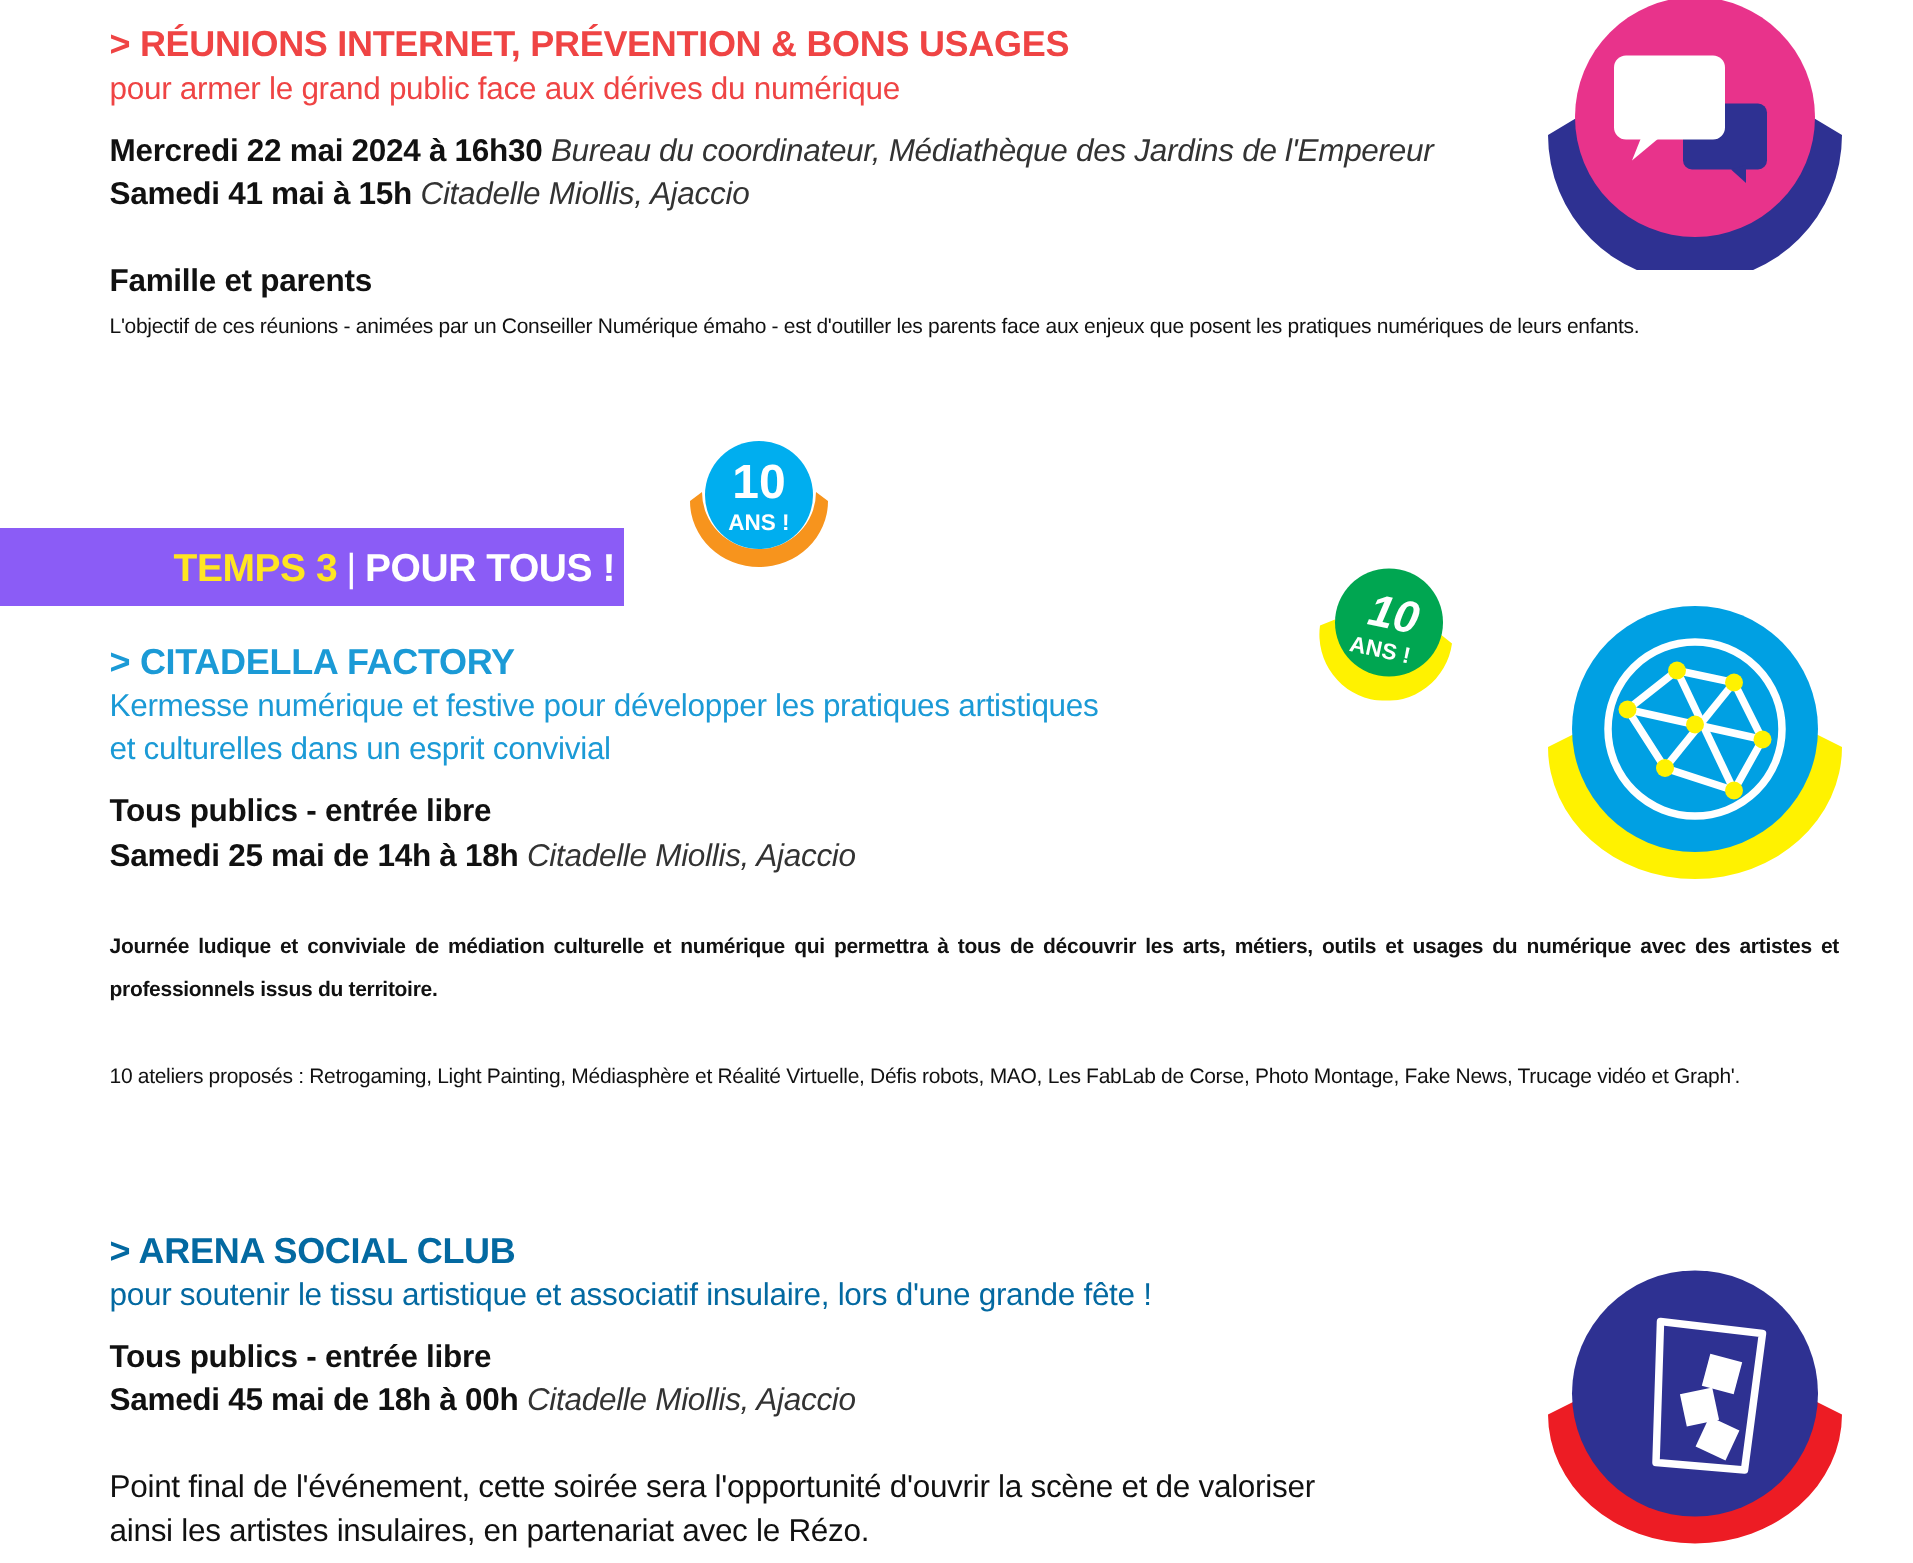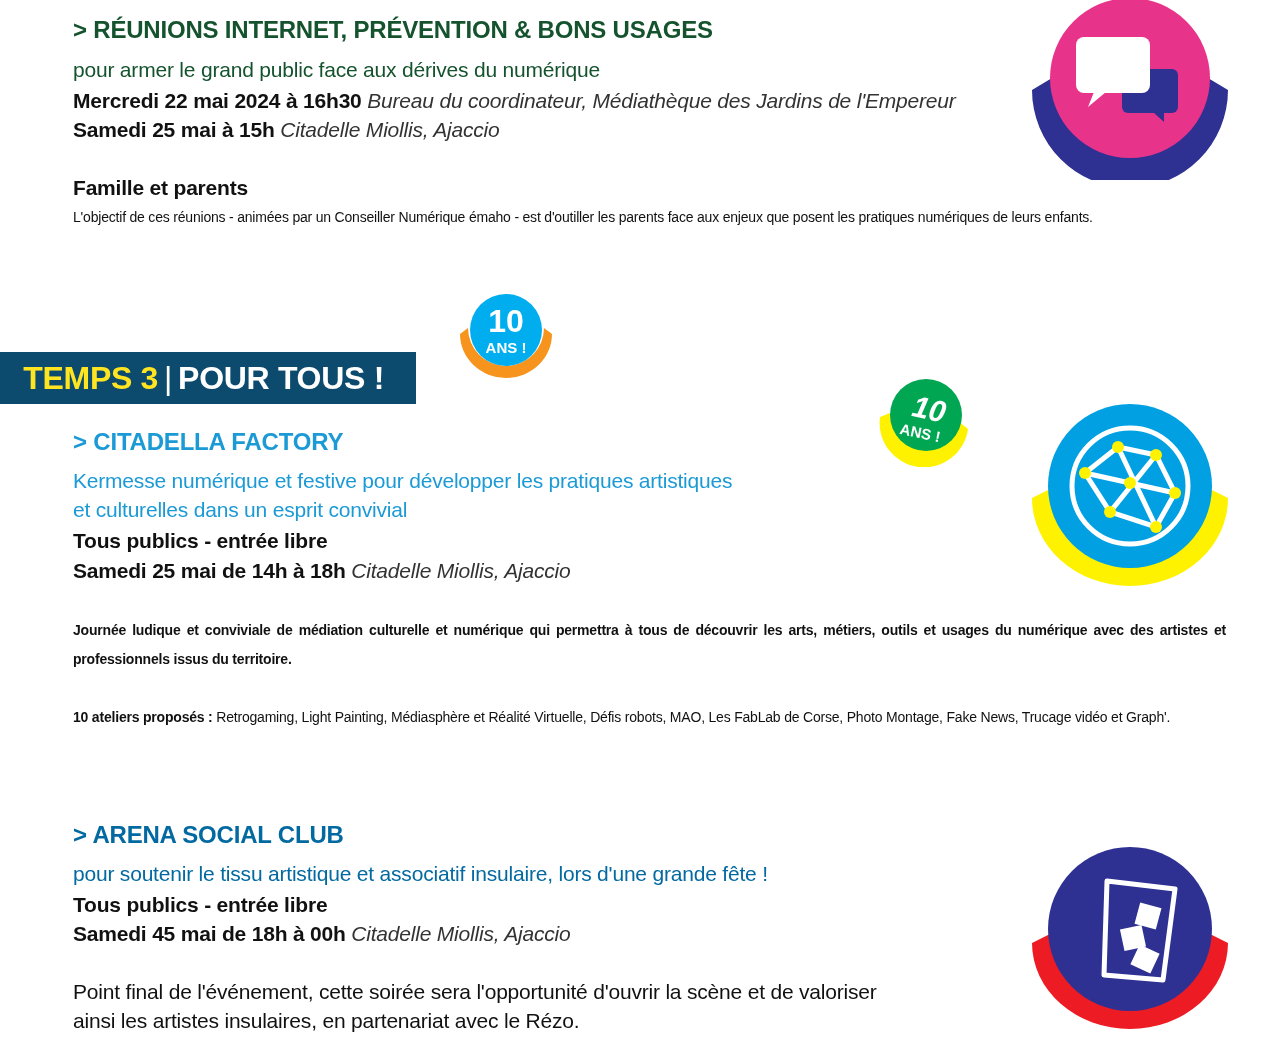--- a/index.html
+++ b/index.html
@@ -3,52 +3,52 @@
   <meta charset="utf-8">
   <style>
     html, body { margin: 0; padding: 0; background: #ffffff; }
     body {
       width: 1275px; height: 1042px; position: relative; overflow: hidden;
       font-family: "Liberation Sans", "DejaVu Sans", sans-serif;
       color: #111111;
     }
     .abs { position: absolute; }
     .h-title { font-weight: bold; font-size: 24px; letter-spacing: -0.2px; white-space: nowrap; }
-    .h-sub { font-size: 21px; white-space: nowrap; letter-spacing: -0.2px; margin-top: 10px; }
+    .h-sub { font-size: 21px; white-space: nowrap; letter-spacing: -0.2px; }
     .line { font-size: 21px; white-space: nowrap; letter-spacing: -0.2px; }
     .line b { font-weight: bold; }
     .line i { font-style: italic; color: #333; }
     .para { font-size: 14px; line-height: 29px; text-align: justify; letter-spacing: -0.2px; }
-    .para b { font-weight: bold; }
-    .pink { color: #14532d; }
+    .para b { font-weight: normal; }
+    .pink { color: #ef4444; }
     .blue { color: #1b9ad6; }
     .red { color: #0369a1; }
 
     .banner {
-      left: 0; top: 352px; width: 416px; height: 52px; background: #0c4a6e;
-      display: flex; align-items: center; justify-content: flex-end; padding-right: 32px; box-sizing: border-box;
-      font-weight: bold; font-size: 32px; letter-spacing: -0.3px;
+      left: 0; top: 352px; width: 416px; height: 52px; background: #8b5cf6;
+      display: flex; align-items: center; justify-content: flex-end; padding-right: 6px; box-sizing: border-box;
+      font-weight: bold; font-size: 26px; letter-spacing: -0.3px;
     }
     .banner .yel { color: #ffe521; }
     .banner .sep { color: #fff; margin: 0 6px; font-weight: normal; }
     .banner .wht { color: #fff; }
     svg { display: block; }
   </style>
 </head>
 <body>
 
 <div class="abs h-title pink" style="left:73px; top:16px;">&gt; RÉUNIONS INTERNET, PRÉVENTION &amp; BONS USAGES</div>
 <div class="abs h-sub pink" style="left:73px; top:48px;">pour armer le grand public face aux dérives du numérique</div>
 
 <div class="abs line" style="left:73px; top:89px;text-align:right;">
   <b>Mercredi 22 mai 2024 à 16h30</b>
   <i>Bureau du coordinateur, Médiathèque des Jardins de l'Empereur</i>
 </div>
 <div class="abs line" style="left:73px; top:118px;">
-  <b>Samedi 25 mai à 15h</b>
+  <b>Samedi 41 mai à 15h</b>
   <i>Citadelle Miollis, Ajaccio</i>
 </div>
 
 <div class="abs line" style="left:73px; top:176px;">
   <b>Famille et parents</b>
 </div>
 <div class="abs para" style="left:73px; top:203px; width:1153px;">L'objectif de ces réunions - animées par un Conseiller Numérique émaho -  est d'outiller les parents face aux enjeux que posent les pratiques numériques de leurs enfants.</div>
 
 <div class="abs" style="left:1030px; top:0px;">
   <svg width="200" height="180" viewBox="0 0 200 180">

